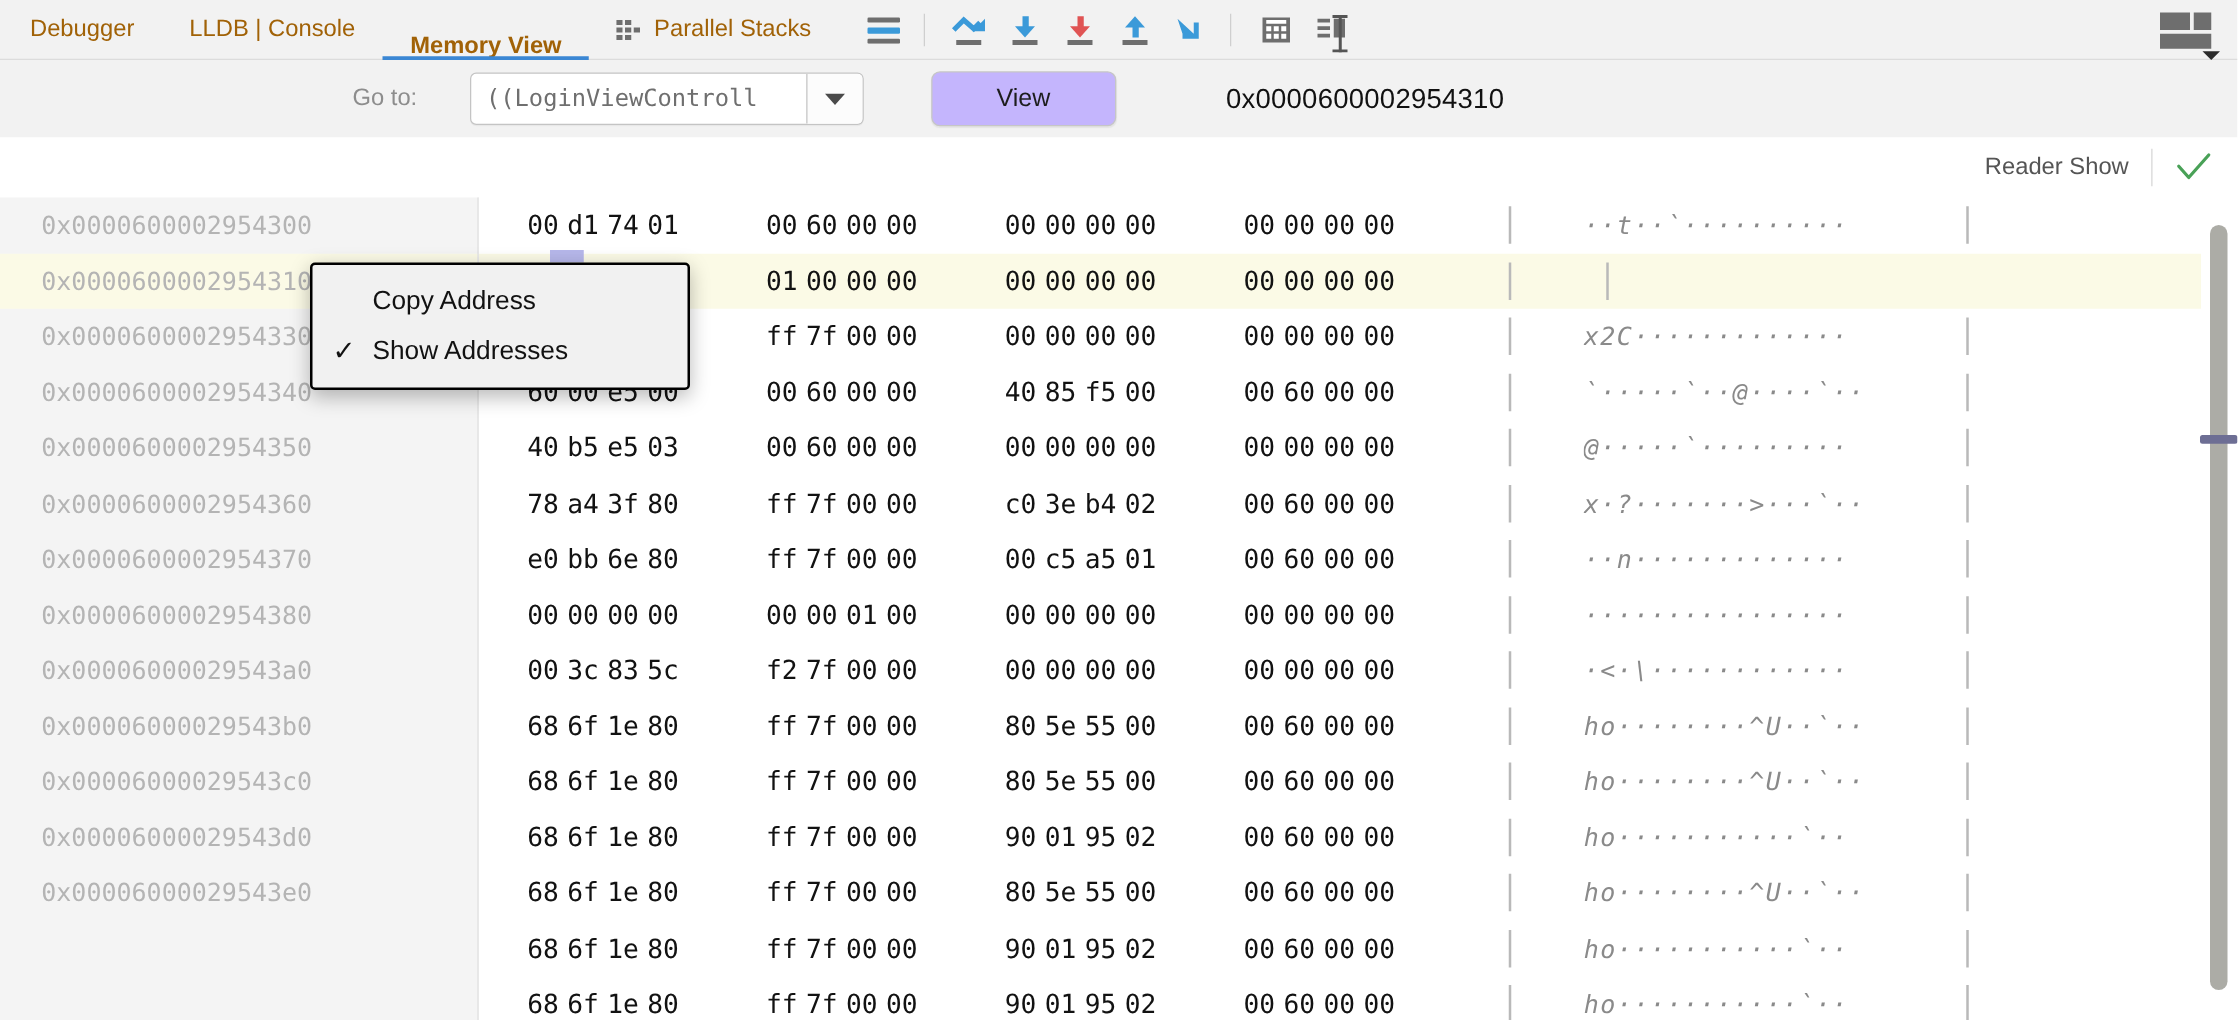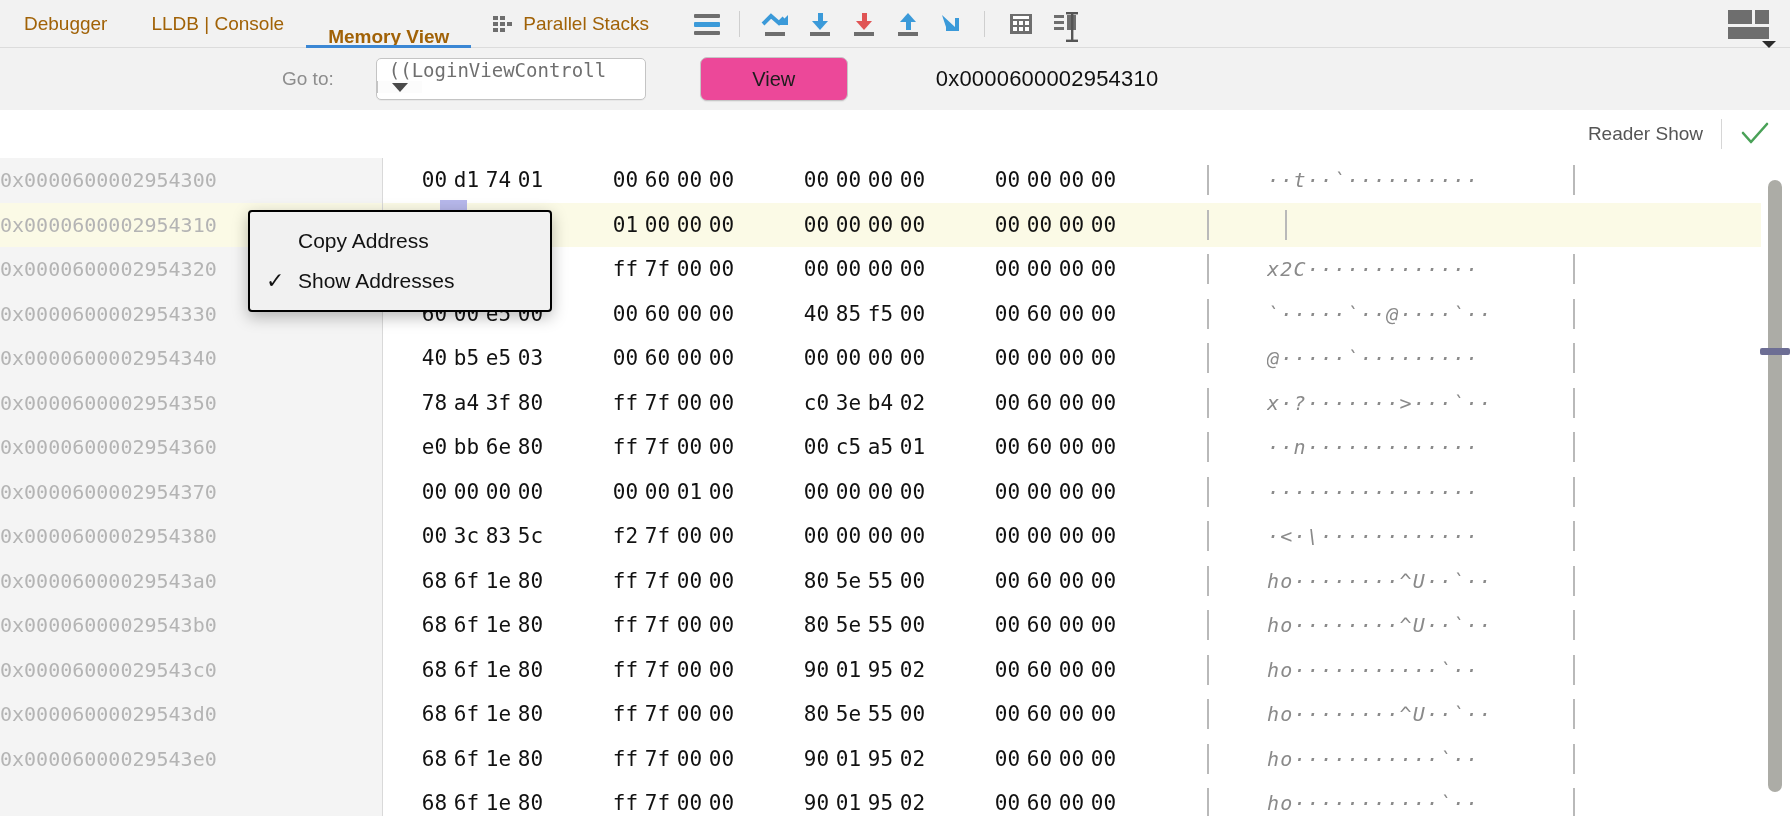--- a/index.html
+++ b/index.html
@@ -58,40 +58,39 @@
     font-size:19px;color:#8d8d8d;
     margin-left:282px;
   }
   .combo{
     margin-left:14px;
     display:flex;align-items:stretch;height:40px;
     border:1px solid #c4c4c4;border-radius:5px;
     background:#ffffff;
     box-shadow:0 1px 0 rgba(0,0,0,0.04);
     overflow:hidden;
-    flex-direction:column;
   }
   .combo-input{
     width:268px;display:flex;align-items:center;
     padding:0 12px;
     font-family:"DejaVu Sans Mono", monospace;
     font-size:19px;color:#6f6f6f;
     white-space:nowrap;overflow:hidden;
     box-sizing:border-box;
   }
   .combo-arrow{
     width:44px;display:flex;align-items:center;justify-content:center;
     border-left:1px solid #c4c4c4;
     background:#fcfcfc;
   }
   .btn-view{
     margin-left:26px;
     width:146px;height:42px;
     display:flex;align-items:center;justify-content:center;
-    background:#ec4899;
+    background:#c4b5fd;
     border:1px solid #c6c6c6;border-radius:7px;
     box-shadow:0 1px 1px rgba(0,0,0,0.06);
     font-size:20px;color:#1d1d1d;
   }
   .cur-addr{
     margin-left:60px;
     font-size:22px;color:#111;
     letter-spacing:0.2px;
   }
 
@@ -110,20 +109,21 @@
   .gutter{
     position:absolute;left:0;top:158px;width:382px;height:658px;
     background:#f4f4f4;
     border-right:1px solid #d9d9d9;
     overflow:hidden;
   }
   .grow{
     height:44.5px;line-height:44.5px;
     font-family:"DejaVu Sans Mono", monospace;
     font-size:20px;color:#b4b4b4;
+    padding-left:33px;
     white-space:nowrap;
     box-sizing:border-box;
   }
   .grow.hl{background:#fbfae6;}
 
   
   .hexarea{
     position:absolute;left:383px;top:158px;width:1378px;height:658px;
     background:#ffffff;overflow:hidden;
   }
@@ -350,21 +350,20 @@
     <span class="reader-check">
       <svg width="30" height="26" viewBox="0 0 30 26">
         <path d="M3 12 L11 21 L27 3" stroke="#49a157" stroke-width="2.6" fill="none" stroke-linecap="round" stroke-linejoin="round"></path>
       </svg>
     </span>
   </div>
 
   <div class="gutter" id="gutter">
       <div class="grow">0x0000600002954300</div>
       <div class="grow hl">0x0000600002954310</div>
-      <div class="grow">0x0000600002954320</div>
       <div class="grow">0x0000600002954330</div>
       <div class="grow">0x0000600002954340</div>
       <div class="grow">0x0000600002954350</div>
       <div class="grow">0x0000600002954360</div>
       <div class="grow">0x0000600002954370</div>
       <div class="grow">0x0000600002954380</div>
       <div class="grow">0x00006000029543a0</div>
       <div class="grow">0x00006000029543b0</div>
       <div class="grow">0x00006000029543c0</div>
       <div class="grow">0x00006000029543d0</div>

